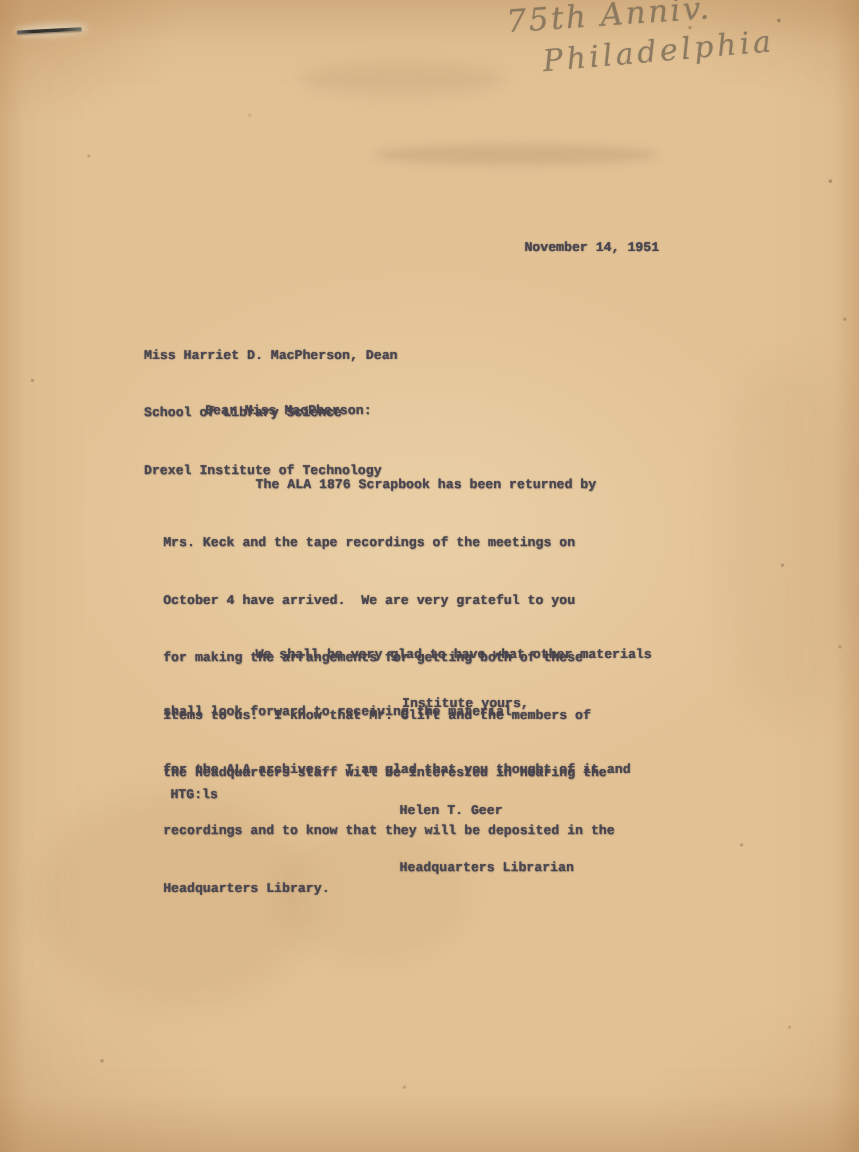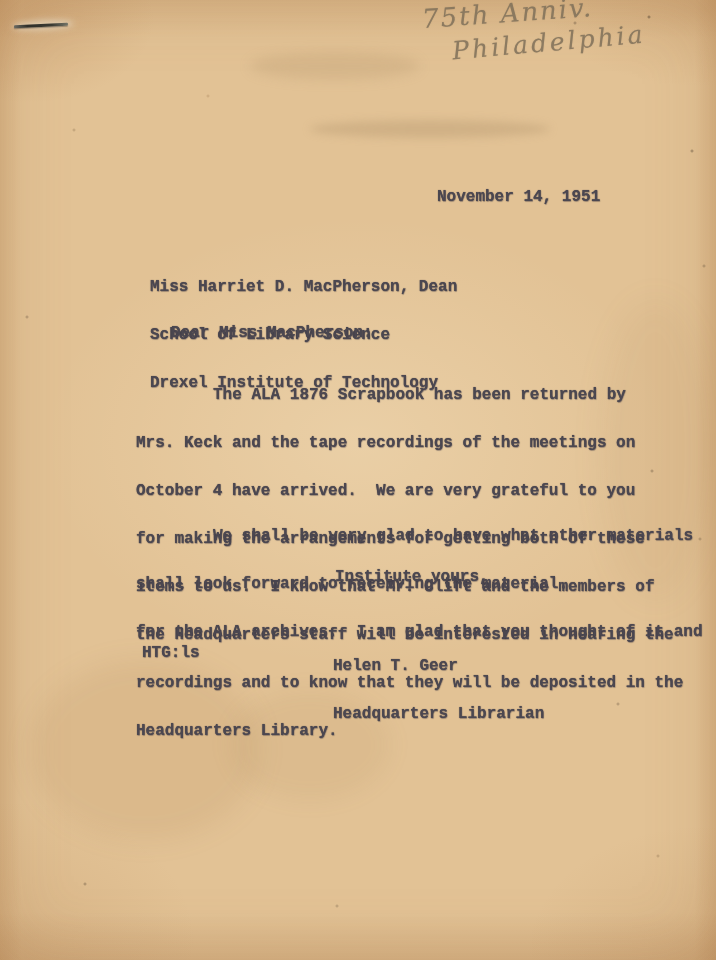--- a/index.html
+++ b/index.html
@@ -74,32 +74,33 @@
     text-shadow: 0 0 1px rgba(128,113,90,0.45);
     white-space: pre;
   }
   .hw-1 { left: 422px; top: -2px; font-size: 26px; letter-spacing: 2px; transform: rotate(-4deg); }
   .hw-2 { left: 452px; top: 28px; font-size: 25px; letter-spacing: 3px; transform: rotate(-5deg); }
 
   
   .typed {
     position: absolute;
     font-family: "Liberation Mono", "DejaVu Sans Mono", monospace;
-    font-size: 16px;
+    font-size: 11px;
     font-weight: bold;
     line-height: 16px;
     color: #4b4750;
     white-space: pre;
     text-shadow: 0 0 1px rgba(62,58,68,0.85), 0.5px 0.5px 0.8px rgba(62,58,68,0.35);
+    margin-top: 10px;
   }
   .line { white-space: pre; }
   .indent { padding-left: 77px; }
 
   .date       { left: 437px; top: 189px; }
-  .recipient  { left: 150px; top: 247px; }
+  .recipient  { left: 120px; top: 247px; }
   .salutation { left: 139px; top: 325px; padding-left: 32px; }
   .para1      { left: 136px; top: 355px; }
   .para2      { left: 136px; top: 496px; }
   .closing    { left: 335px; top: 569px; }
   .signature  { left: 333px; top: 626px; }
   .initials   { left: 142px; top: 645px; }
 </style>
 </head>
 <body>
 

